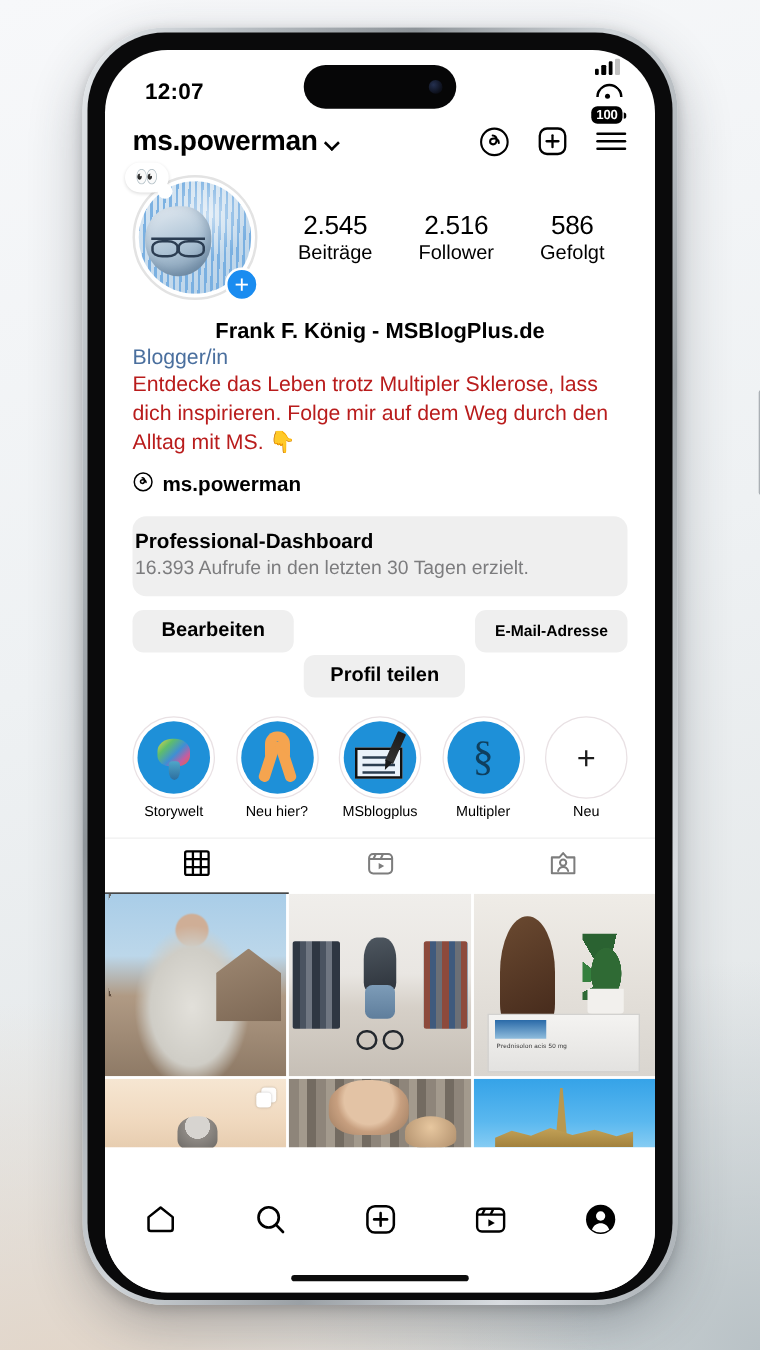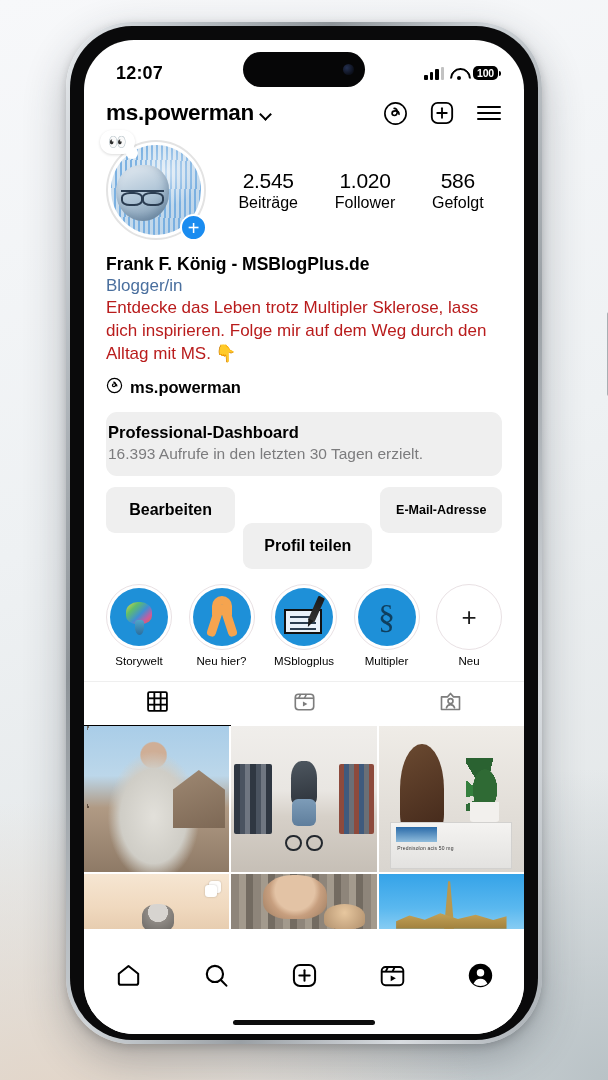--- a/index.html
+++ b/index.html
@@ -69,21 +69,21 @@
     border-radius: 20px;
     display: flex; align-items: center; justify-content: flex-end;
     padding-right: 11px;
   }
   .di-cam {
     width: 11px; height: 11px; border-radius: 50%;
     background: radial-gradient(circle at 35% 35%, #243050, #0c0f1a 70%);
   }
   .sb-right {
     margin-left: auto;
-    display: flex; align-items: center; gap: 6px;
+    display: flex; align-items: center; gap: 6px; flex-direction: column;
   }
   .sig { display: flex; align-items: flex-end; gap: 2px; height: 13px; }
   .sig i { display:block; width: 3.5px; background: #000; border-radius: 1px; }
   .sig i:nth-child(1){ height: 5px; }
   .sig i:nth-child(2){ height: 8px; }
   .sig i:nth-child(3){ height: 11px; }
   .sig i:nth-child(4){ height: 13px; background:#c2c2c2; }
   .wifi { width: 17px; height: 13px; position: relative; }
   .wifi::before {
     content:""; position:absolute; left:0; top:1px;
@@ -190,42 +190,42 @@
     flex: 1;
     display:flex; align-items:center; justify-content:space-around;
     padding-left: 14px;
   }
   .stat { text-align:center; }
   .stat-num { font-size: 21px; font-weight: 400; color:#000; letter-spacing:-.3px; }
   .stat-lbl { font-size: 16px; color:#000; margin-top: 1px; }
 
   
   .bio { padding: 14px 22px 0 22px; }
-  .bio-name { font-size: 17.5px; font-weight: 700; color:#000; }
+  .bio-name { font-size: 17.5px; font-weight: 700; color:#000;text-align:center; }
   .bio-cat  { font-size: 17px; color:#4a6f9e; margin-top: 1px; }
   .bio-text { font-size: 17px; color:#b91c1c; line-height: 1.34; margin-top: 1px; }
   .bio-link-row { display:flex; align-items:center; gap:8px; margin-top: 8px; }
   .bio-link { font-size: 17px; color:#1d58a8; }
   .bio-threads-row { display:flex; align-items:center; gap:7px; margin-top: 12px; }
   .bio-threads-name { font-size: 16.5px; font-weight: 700; color:#000; }
 
   
   .dash {
     margin: 14px 22px 0 22px;
     background:#efefef; border-radius: 11px;
     padding: 11px 13px 13px 2px;
   }
   .dash-title { font-size: 16.5px; font-weight: 700; color:#000; }
   .dash-sub { font-size: 15.5px; color:#7c7c7e; margin-top: 3px; }
 
   
   .actions { display:flex; gap: 8px; padding: 11px 22px 0 22px; }
   .act-btn {
     background:#efefef; border-radius: 9px;
-    height: 46px;
+    height: 34px;
     display:flex; align-items:center; justify-content:center;
     font-weight: 700; color:#000;
   }
   .act-1 { flex: 1.02; font-size: 16px; }
   .act-2 { flex: 1.02; font-size: 16px; margin-top: 36px; }
   .act-3 { flex: .96; font-size: 12.5px; }
 
   
   .highlights {
     display:flex; justify-content:space-between;
@@ -530,21 +530,21 @@
           </div>
           <div class="note-bubble">👀</div>
           <div class="av-plus">+</div>
         </div>
         <div class="stats">
           <div class="stat">
             <div class="stat-num">2.545</div>
             <div class="stat-lbl">Beiträge</div>
           </div>
           <div class="stat">
-            <div class="stat-num">1.020</div>
+            <div class="stat-num">2.516</div>
             <div class="stat-lbl">Follower</div>
           </div>
           <div class="stat">
             <div class="stat-num">586</div>
             <div class="stat-lbl">Gefolgt</div>
           </div>
         </div>
       </div>
 
       <div class="bio">

